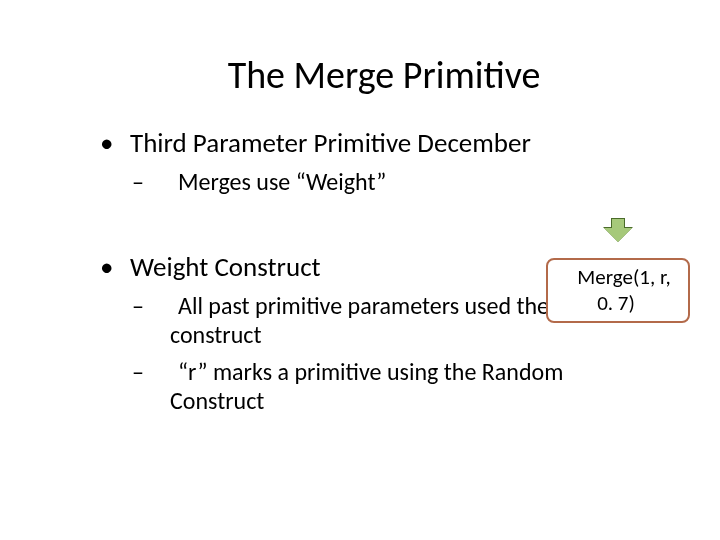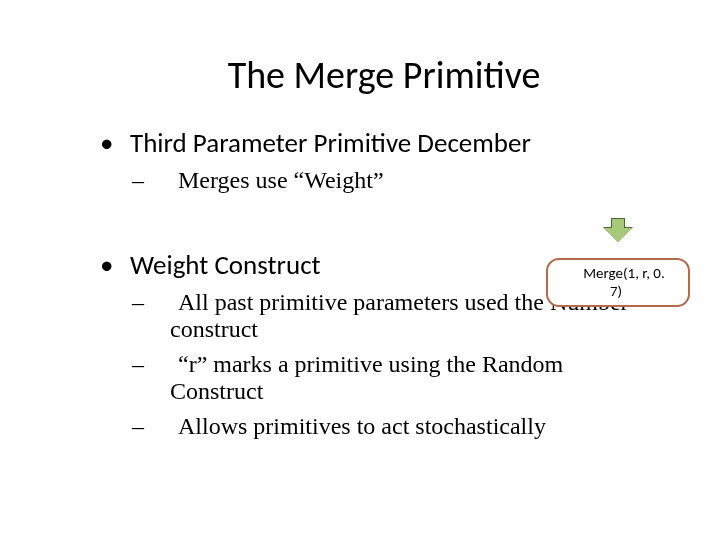--- a/index.html
+++ b/index.html
@@ -48,21 +48,20 @@
   .lvl2 > li::before {
     content: "–";
     display: inline-block;
     width: 20px;
     margin-left: -2px;
   }
   .lvl2 > li {
     text-indent: -18px;
     padding-left: 18px;
     margin-bottom: 2px;
-    font-family: Liberation Serif, serif;
   }
   .gap { height: 36px; }
   .callout-wrap {
     position: absolute;
     top: 178px;
     right: 38px;
     width: 160px;
     text-align: center;
   }
   .arrow-down {
@@ -92,24 +91,24 @@
     top: -15px; left: -15px;
     width: 0; height: 0;
     border-left: 15px solid transparent;
     border-right: 15px solid transparent;
     border-top: 15px solid #4a6b2a;
     z-index: -1;
   }
   .callout-box {
     display: inline-block;
     border: 2px solid #b36a4a;
-    border-radius: 13px;
+    border-radius: 8px;
     background: #fff;
     padding: 4px 12px 5px 16px;
-    font-size: 15px;
+    font-size: 21px;
   }
   .footer {
     position: absolute;
     bottom: 14px;
     left: 0;
     width: 100%;
     font-size: 11px;
     color: #7a7a7a;
     padding: 0 40px;
     display: flex;
@@ -138,21 +137,20 @@
       </li>
     </ul>
 
     <div class="gap"></div>
 
     <ul class="lvl1">
       <li><span>Weight Construct</span>
         <ul class="lvl2">
           <li><span>All past primitive parameters used the Number construct</span></li>
           <li><span>“r” marks a primitive using the Random Construct</span></li>
-          <li><span>Allows primitives to act stochastically</span></li>
         </ul>
       </li>
     </ul>
   </div>
 
   <div class="callout-wrap">
     <div class="arrow-down">
       <div class="arrow-stem"></div>
       <div class="arrow-head"></div>
     </div>

